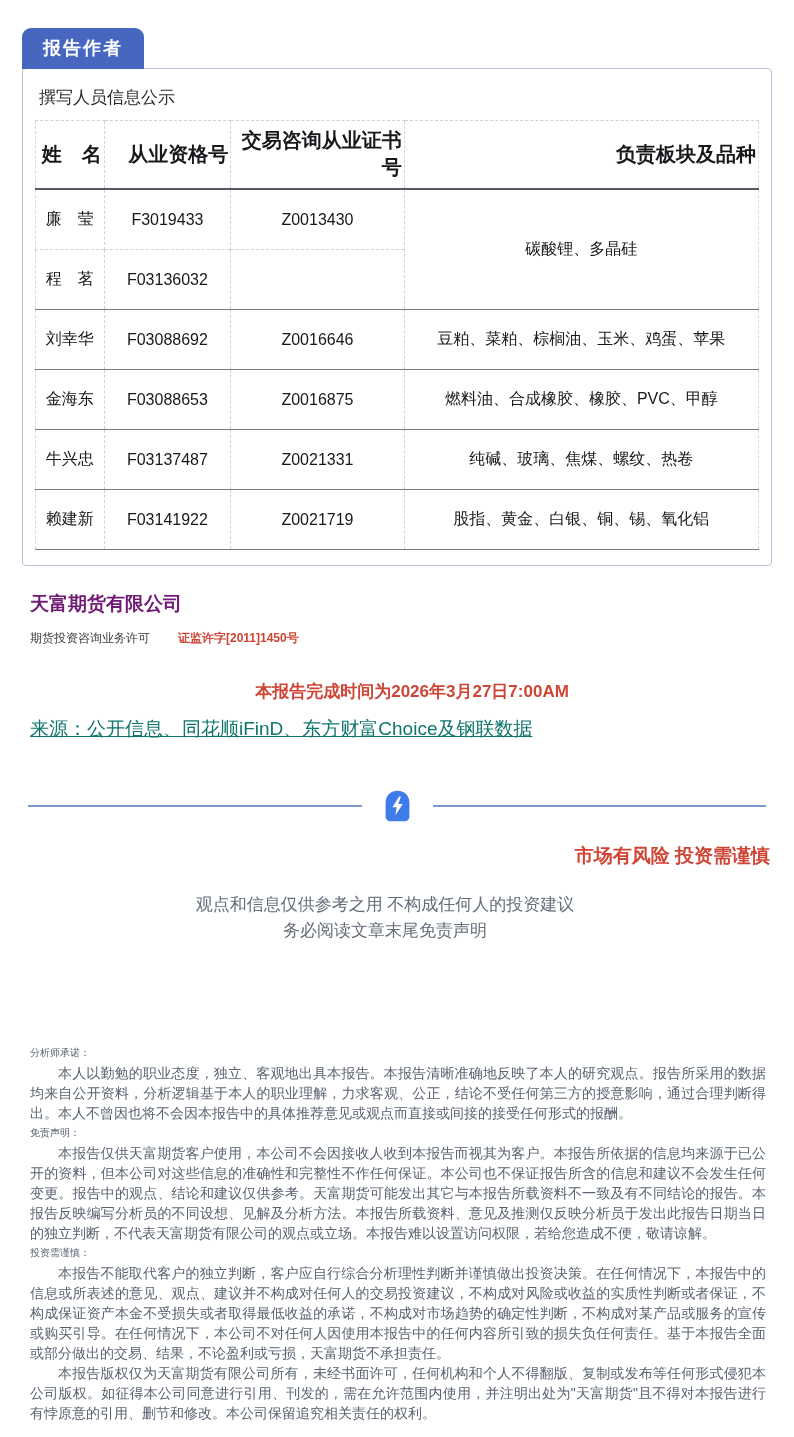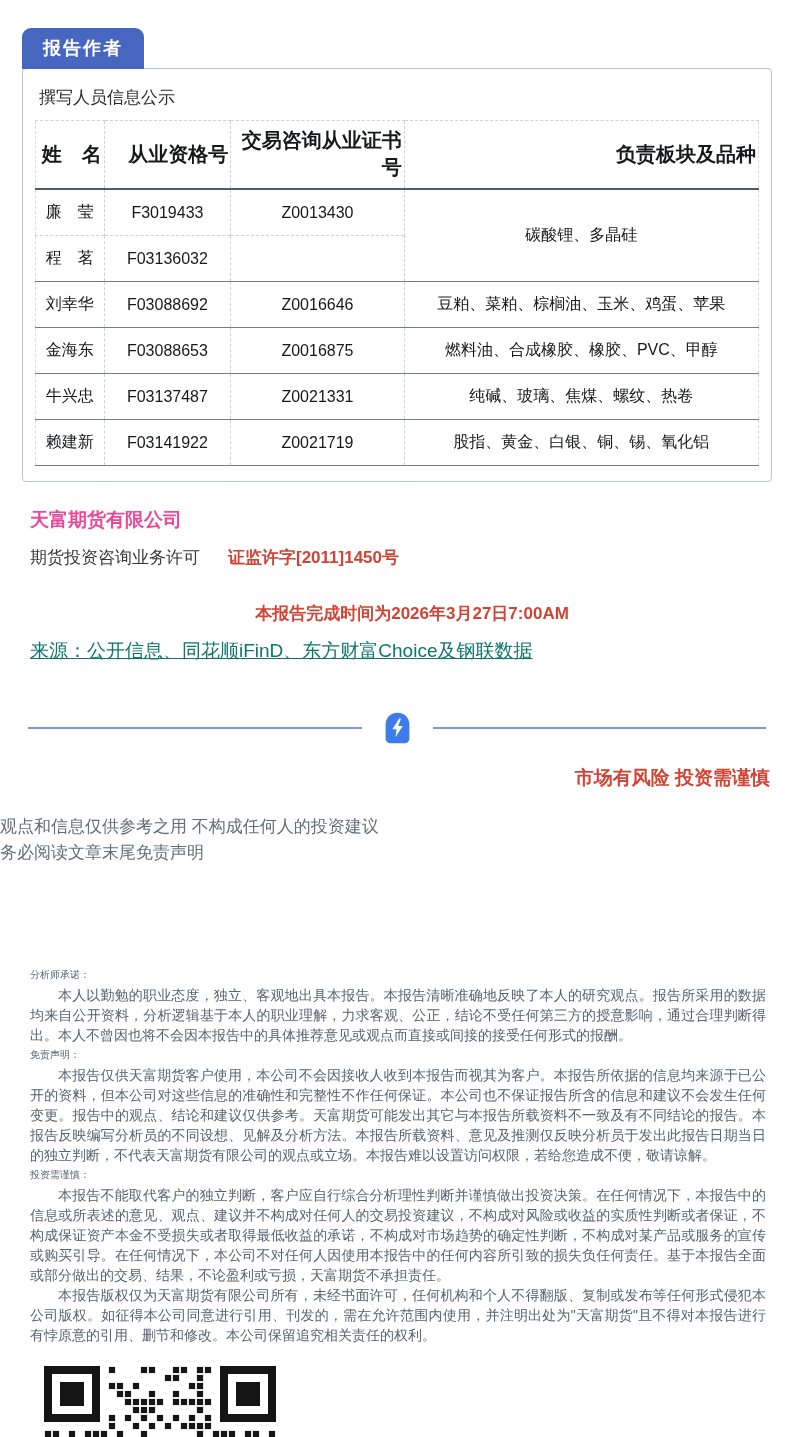--- a/index.html
+++ b/index.html
@@ -55,41 +55,41 @@
   table.authors th {
     font-weight: 700;
     font-size: 20px;
     text-align: right;
     padding: 6px 2px 7px;
     border-top: 1px dashed #ccd1db;
     border-bottom: 2px solid #555a64;
   }
   table.authors td {
     text-align: center;
-    padding: 12px 2px;
+    padding: 19px 2px;
     height: 20px;
   }
   table.authors th + th,
   table.authors td + td { border-left: 1px dashed #ccd1db; }
   tr.solid-top td { border-top: 1.6px solid #767b85; }
   tr.dash-top td { border-top: 1px dashed #ccd1db; }
   tr.last td { border-bottom: 1.6px solid #767b85; }
   
-  .company-name { margin: 25px 0 0 30px; font-size: 19px; font-weight: 700; color: #ec4899; }
-  .license-line { margin: 13px 0 0 30px; font-size: 17px; color: #36373b; }
+  .company-name { margin: 25px 0 0 30px; font-size: 19px; font-weight: 700; color: #701a75; }
+  .license-line { margin: 13px 0 0 30px; font-size: 12px; color: #36373b; }
   .license-no { color: var(--red, #cf4434); font-weight: 700; margin-left: 28px; }
   .time-line { margin: 33px 0 0 30px; font-size: 17px; font-weight: 600; color: var(--red, #cf4434); text-align: center; }
   .source-line { margin: 13px 0 0 30px; font-size: 19px; color: #0f766e; text-decoration: underline; }
   
   .divider { display: flex; align-items: center; margin: 48px 28px 0; }
   .divider .line { flex: 1; height: 2px; background: var(--divider, #7e97cf); }
   .divider .bolt-wrap { margin: 0 22px; width: 27px; height: 32px; display: flex; }
   
   .risk-warning { margin: 21px 24px 0 0; text-align: right; font-size: 19px; font-weight: 700; color: var(--red, #cf4434); }
-  .risk-note { margin: 0 24px 0 0; text-align: left; font-size: 17px; color: #646c78; line-height: 26px; }
+  .risk-note { margin: 0 24px 0 0; text-align: center; font-size: 17px; color: #646c78; line-height: 26px; }
   .risk-note.first { margin-top: 23px; }
   
   .disclaimer { margin: 99px 28px 0 30px; font-size: 14px; line-height: 20px; color: #596270; text-align: justify; }
   .disclaimer .heading { font-size: 10px; }
   .disclaimer p { text-indent: 2em; }
   
   .qr-wrap { position: relative; margin: 15px 0 0 38px; width: 244px; height: 244px; }
   .qr-wrap svg.qr { display: block; }
   .qr-logo {
     position: absolute; left: 50%; top: 50%;

